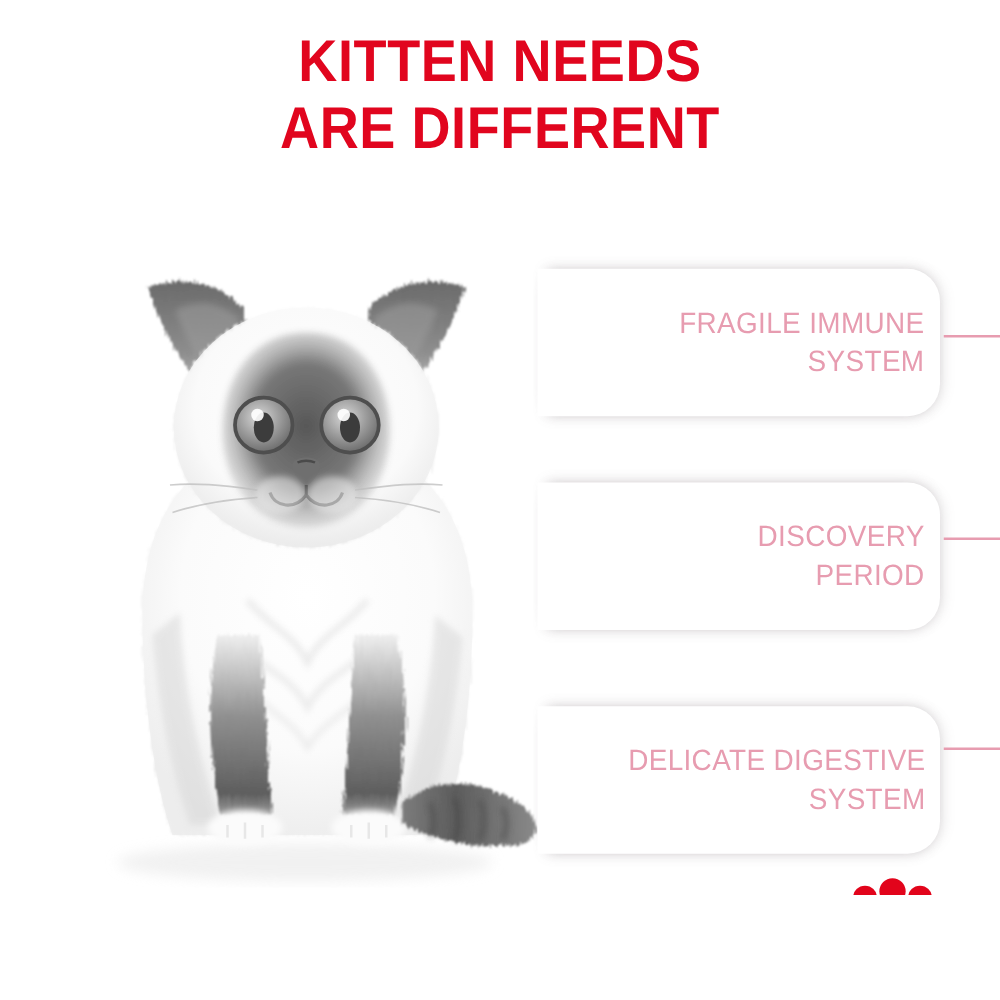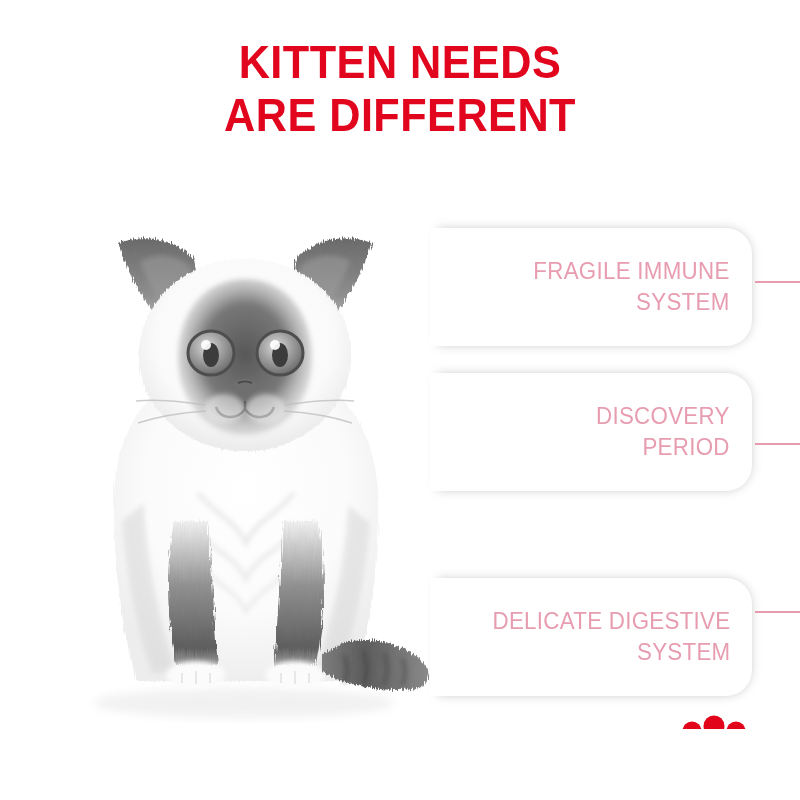--- a/index.html
+++ b/index.html
@@ -9,21 +9,20 @@
   }
   body {
     font-family: "Liberation Sans", sans-serif;
   }
   #page {
     position: relative;
     width: 800px;
     height: 716px;
     background: #ffffff;
     overflow: hidden;
-    margin-top: 13px;
   }
 
   
   .headline {
     position: absolute;
     left: 0;
     top: 22px;
     width: 800px;
     text-align: center;
     color: #e1051e;
@@ -50,21 +49,21 @@
   
   .callout {
     position: absolute;
     height: 118px;
     left: 430px;
     width: 322px;
     display: flex;
     align-items: center;
     justify-content: flex-end;
     box-sizing: border-box;
-    padding-right: 22px;
+    padding-right: 12px;
     background: #ffffff;
     border-top-right-radius: 26px;
     border-bottom-right-radius: 26px;
     box-shadow: 5px 0 10px -4px rgba(120,110,115,0.22),
                 0 7px 11px -8px rgba(120,110,115,0.30),
                 0 -7px 11px -8px rgba(120,110,115,0.30);
   }
   .callout-text {
     color: #e79cb0;
     font-family: "Liberation Sans Narrow", "Liberation Sans", sans-serif;
@@ -79,21 +78,21 @@
   }
   .connector {
     position: absolute;
     left: 755px;
     width: 45px;
     height: 2px;
     background: #e79cb0;
   }
 
   #callout-0 { top: 215px; }
-  #callout-1 { top: 360px; }
+  #callout-1 { top: 386px; }
   #callout-2 { top: 565px; }
   #connector-0 { top: 268px; }
   #connector-1 { top: 430px; }
   #connector-2 { top: 598px; }
 
   
   .brand-logo {
     position: absolute;
     left: 648px;
     top: 700px;

